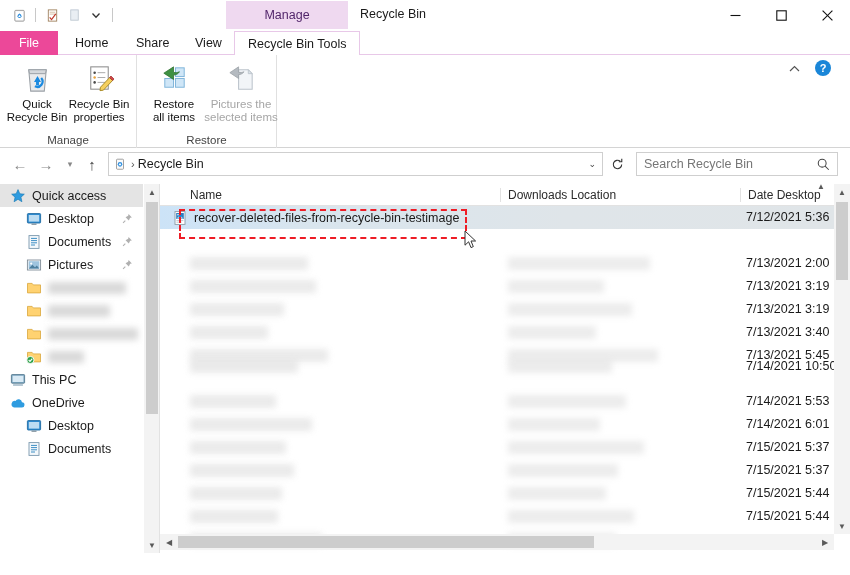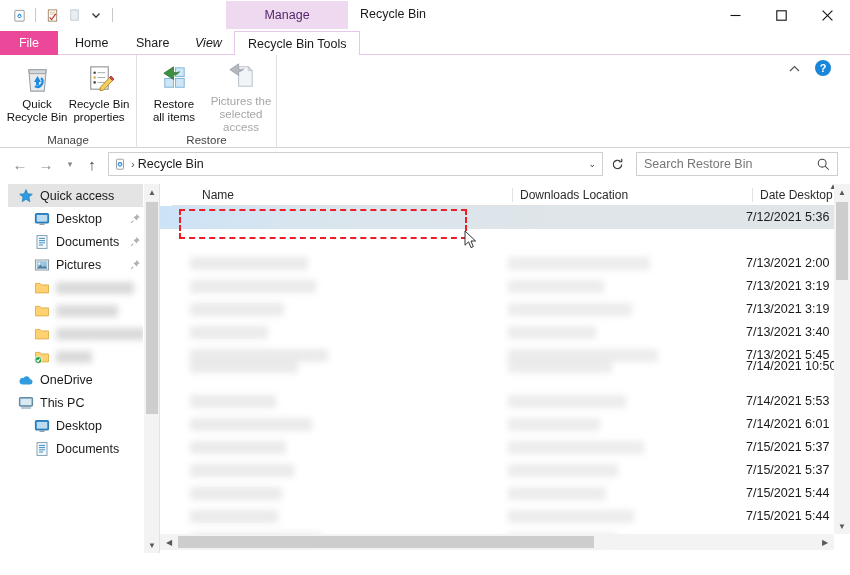--- a/index.html
+++ b/index.html
@@ -86,21 +86,21 @@
              display: flex; align-items: center; justify-content: center; color: #333; font-size: 13px; }
   .searchbox {
     position: absolute; left: 636px; top: 4px; width: 202px; height: 24px;
     border: 1px solid #cfcfcf; background: #fff; display: flex; align-items: center;
   }
   .searchbox .ph { font-size: 12.5px; color: #767676; padding-left: 7px; }
   .search-ico { position: absolute; right: 6px; top: 4px; }
 
   
   .navpane {
-    position: absolute; left: 8px; top: 184px; width: 143px; height: 369px;
+    position: absolute; left: 0; top: 184px; width: 143px; height: 369px;
     background: #fff; overflow: hidden;
   }
   .nav-item {
     position: relative; height: 23px; display: flex; align-items: center;
     font-size: 12.5px; color: #1a1a1a; white-space: nowrap;
   }
   .nav-item.sel { background: #e4e4e4; }
   .nav-ico { width: 20px; display: flex; align-items: center; justify-content: center; flex: 0 0 20px; }
   .pin { position: absolute; right: 10px; top: 6px; }
   .blurbox { background: #d9d9d9; border-radius: 1px; filter: blur(3px); }
@@ -112,21 +112,21 @@
   .sb-arrow { position: absolute; left: 0; width: 16px; height: 16px;
               display: flex; align-items: center; justify-content: center;
               font-size: 8px; color: #5a5a5a; background: #f3f3f3; }
   .sb-thumb { position: absolute; left: 2px; width: 12px; background: #cdcdcd; }
 
   .splitter { position: absolute; left: 159px; top: 184px; width: 1px; height: 369px; background: #e2e2e2; }
 
   
   .listpane { position: absolute; left: 160px; top: 184px; width: 674px; height: 369px; background: #fff; overflow: hidden; }
   .colhead {
-    position: absolute; left: 12px; top: 0; width: 674px; height: 22px;
+    position: absolute; left: 0; top: 0; width: 674px; height: 22px;
     background: #fff; border-bottom: 1px solid #e2e2e2;
     font-size: 12px; color: #2b2b2b;
   }
   .colhead .c { position: absolute; top: 0; height: 22px; line-height: 22px; padding-left: 8px; white-space: nowrap; }
   .colhead .div { position: absolute; top: 4px; width: 1px; height: 14px; background: #e2e2e2; }
   .sortcaret { position: absolute; font-size: 8px; color: #5a5a5a; }
 
   .rows { position: absolute; left: 0; top: 22px; width: 674px; height: 330px; }
   .row { position: absolute; left: 0; width: 674px; height: 23px; }
   .row.sel { background: linear-gradient(to right, #cce3f7 0%, #d9e5ee 22%, #dfe5e9 60%, #e0e5e8 100%); }
@@ -218,21 +218,21 @@
           <line x1="10.4" y1="0.6" x2="0.6" y2="10.4" stroke="#111" stroke-width="1.1"></line>
         </svg>
       </div>
     </div>
   </div>
 
   <div class="tabstrip">
     <div class="tab file" style="left:0;top:0;width:58px;line-height:24px;">File</div>
     <div class="tab" style="left:62px;">Home</div>
     <div class="tab" style="left:123px;">Share</div>
-    <div class="tab" style="left:182px;font-style:italic;">View</div>
+    <div class="tab" style="left:182px;">View</div>
     <div class="tab active" style="left:234px;">Recycle Bin Tools</div>
   </div>
 
   <div class="ribbon">
 
     <div class="ribbon-collapse">
       <svg width="11" height="8" viewBox="0 0 11 8">
           <path d="M1 6 L5.5 1.6 L10 6" fill="none" stroke="#555" stroke-width="1.2"></path>
         </svg>
     </div>
@@ -291,21 +291,21 @@
       </div>
       <div class="rbtn dis" style="left:66px;width:76px;">
         <span class="ico">
           <svg width="33" height="33" viewBox="0 0 34 34">
             <path d="M14 8 L24 8 L28 12 L28 28 L14 28 Z" fill="#f2f5f8" stroke="#bcc4cc" stroke-width="1.1"></path>
             <path d="M24 8 L24 12 L28 12 Z" fill="#dde4ea" stroke="#bcc4cc" stroke-width="0.9"></path>
             <path d="M14 5 L5 11 L14 17 L14 13 C18.5 12.6 19.5 10 19.5 10 C17.7 11 16 10.8 14 10.6 Z" fill="#b4bac0" stroke="#9aa0a6" stroke-width="0.8"></path>
           </svg>
         </span>
         <span>Pictures the</span>
-        <span>selected access</span>
+        <span>selected items</span>
       </div>
       <div class="grp-label">Restore</div>
     </div>
   </div>
 
   <div class="addrbar">
     <div class="navbtn" style="left:10px;">←</div>
     <div class="navbtn" style="left:36px;">→</div>
     <div class="navbtn" style="left:60px;font-size:9px;">▾</div>
     <div class="navbtn en" style="left:82px;">↑</div>
@@ -324,21 +324,21 @@
     </div>
 
     <div class="refresh">
       <svg width="13" height="13" viewBox="0 0 14 14">
         <path d="M11.5 7 a4.5 4.5 0 1 1 -1.6 -3.45" fill="none" stroke="#333" stroke-width="1.2"></path>
         <path d="M11.6 0.9 L11.6 4.1 L8.4 4.1" fill="none" stroke="#333" stroke-width="1.2"></path>
       </svg>
     </div>
 
     <div class="searchbox">
-      <span class="ph">Search Restore Bin</span>
+      <span class="ph">Search Recycle Bin</span>
       <span class="search-ico">
         <svg width="15" height="15" viewBox="0 0 16 16">
           <circle cx="6.6" cy="6.6" r="4.2" fill="none" stroke="#444" stroke-width="1.1"></circle>
           <line x1="9.7" y1="9.7" x2="13.6" y2="13.6" stroke="#444" stroke-width="1.1"></line>
         </svg>
       </span>
     </div>
   </div>
 
   <div class="navpane">
@@ -426,34 +426,34 @@
               <path d="M1.5 3.4 h4.6 l1.2 1.5 h7.2 v8 h-13 z" fill="#ffd271" stroke="#d9a63c" stroke-width="0.8"></path>
               <circle cx="4.4" cy="11" r="3.6" fill="#2ca14a" stroke="#fff" stroke-width="0.9"></circle>
               <path d="M2.7 11 l1.3 1.4 l2.3 -2.8" fill="none" stroke="#fff" stroke-width="1.2"></path>
             </svg>
           </span>
           <span class="blurbox" style="display: inline-block; height: 12px; margin-left: 4px; width: 36px;"></span>
         </div>
         <div class="nav-item" style="padding-left: 8px;">
           <span class="nav-ico">
             <svg width="16" height="16" viewBox="0 0 16 16">
-              <path d="M4.2 12.4 h7.6 a2.6 2.6 0 0 0 0.2 -5.2 a3.5 3.5 0 0 0 -6.5 -1.3 a2.9 2.9 0 0 0 -1.3 6.5 z" fill="#2f9ce0"></path>
-            </svg>
-          </span>
-          <span style="margin-left: 4px;">OneDrive</span>
-        </div>
-        <div class="nav-item" style="padding-left: 8px;">
-          <span class="nav-ico">
-            <svg width="16" height="16" viewBox="0 0 16 16">
               <rect x="1.4" y="2.6" width="13.2" height="8.6" rx="0.7" fill="#7fa9c4" stroke="#55798f" stroke-width="0.9"></rect>
               <rect x="2.6" y="3.8" width="10.8" height="6.2" fill="#d9eaf5"></rect>
               <rect x="3" y="12.2" width="10" height="1.6" rx="0.5" fill="#9fb7c6"></rect>
             </svg>
           </span>
           <span style="margin-left: 4px;">This PC</span>
+        </div>
+        <div class="nav-item" style="padding-left: 8px;">
+          <span class="nav-ico">
+            <svg width="16" height="16" viewBox="0 0 16 16">
+              <path d="M4.2 12.4 h7.6 a2.6 2.6 0 0 0 0.2 -5.2 a3.5 3.5 0 0 0 -6.5 -1.3 a2.9 2.9 0 0 0 -1.3 6.5 z" fill="#2f9ce0"></path>
+            </svg>
+          </span>
+          <span style="margin-left: 4px;">OneDrive</span>
         </div>
         <div class="nav-item" style="padding-left: 24px;">
           <span class="nav-ico">
             <svg width="16" height="16" viewBox="0 0 16 16">
               <rect x="1.4" y="2.6" width="13.2" height="9.4" rx="0.8" fill="#2e8bd0" stroke="#1f6ba3" stroke-width="0.9"></rect>
               <rect x="2.8" y="4" width="10.4" height="6.6" fill="#bcdcf2"></rect>
               <rect x="5.5" y="12.6" width="5" height="1.2" fill="#7a8a96"></rect>
             </svg>
           </span>
           <span style="margin-left: 4px;">Desktop</span>
@@ -487,20 +487,33 @@
       <div class="c" style="left:22px;">Name</div>
       <div class="div" style="left:340px;"></div>
       <div class="c" style="left:340px;">Downloads Location</div>
       <div class="div" style="left:580px;"></div>
       <div class="c" style="left:580px;">Date Desktop</div>
       <span class="sortcaret" style="left:657px;top:-2px;">▲</span>
     </div>
 
     <div class="rows" id="file-rows">
         <div class="row sel" style="top: 0px;">
+          <div class="fname">
+            <span class="fico">
+              <svg width="16" height="16" viewBox="0 0 16 16">
+                <rect x="3" y="1.6" width="10" height="12.8" fill="#fff" stroke="#8b9aa6" stroke-width="0.9"></rect>
+                <rect x="4.2" y="3" width="7.6" height="6" fill="#2b7fc4"></rect>
+                <circle cx="6" cy="4.8" r="0.8" fill="#fff"></circle>
+                <path d="M4.4 8.8 L6.6 6.2 L8.2 7.8 L9.4 6.6 L11.6 8.8 Z" fill="#9fcdea"></path>
+                <line x1="4.4" y1="10.6" x2="11.4" y2="10.6" stroke="#b8c4cd" stroke-width="0.9"></line>
+                <line x1="4.4" y1="12.2" x2="9.6" y2="12.2" stroke="#b8c4cd" stroke-width="0.9"></line>
+              </svg>
+            </span>
+            <span style="margin-left: 4px;">recover-deleted-files-from-recycle-bin-testimage</span>
+          </div>
           <div class="dd" style="left: 586px;">7/12/2021 5:36 P</div>
         </div>
         <div class="row" style="top: 46px;">
           <div class="fname">
             <span class="fico"></span>
             <span class="blurbox" style="display: inline-block; height: 13px; width: 118px; opacity: 0.55;"></span>
           </div>
           <span class="blurbox" style="position: absolute; left: 348px; top: 5px; height: 13px; width: 142px; opacity: 0.5;"></span>
           <div class="dd" style="left: 586px;">7/13/2021 2:00 P</div>
         </div>

